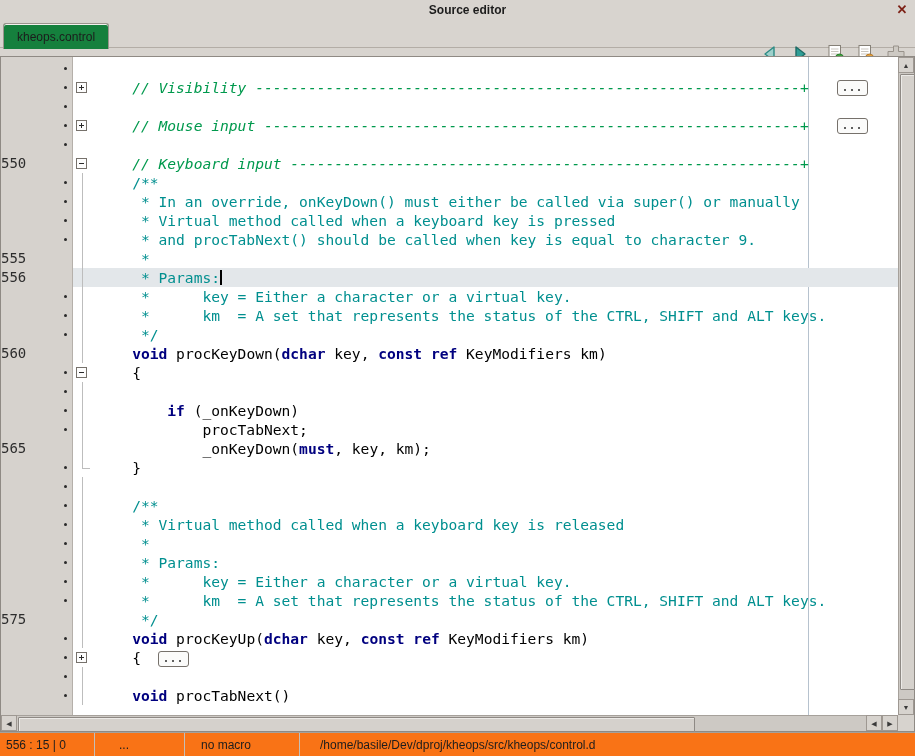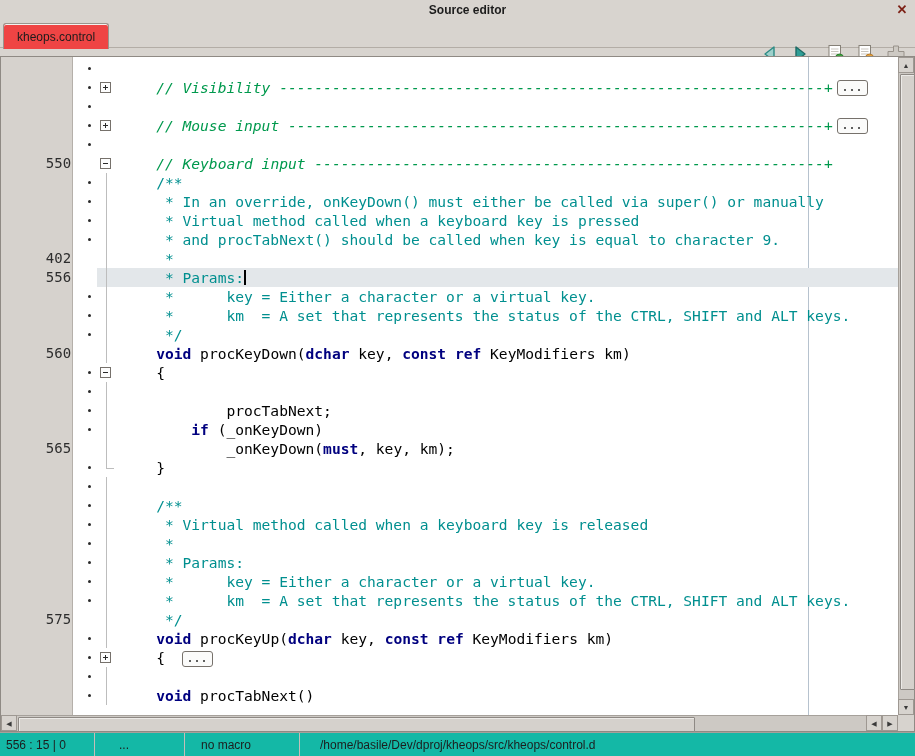--- a/index.html
+++ b/index.html
@@ -5,33 +5,33 @@
   html,body{margin:0;padding:0;width:915px;height:756px;overflow:hidden;}
   body{position:relative;background:#d8d4cf;font-family:"Liberation Sans",sans-serif;-webkit-font-smoothing:antialiased;}
 
   
   .titlebar{position:absolute;top:0;left:0;right:0;height:20px;display:flex;align-items:center;justify-content:center;padding-left:20px;}
   .title-text{font-size:12px;font-weight:bold;color:#1c1c1c;}
   .close-btn{position:absolute;right:5px;top:2px;width:16px;height:16px;color:#7c1f14;font-weight:bold;font-size:13px;line-height:16px;text-align:center;cursor:default;}
 
   
   .tabbar{position:absolute;top:20px;left:0;right:0;height:28px;background:#d8d4cf;border-bottom:1px solid #b3ada6;box-sizing:border-box;}
-  .tab{position:absolute;left:3px;top:3px;height:25px;padding:0 13px;background:#ef4444;border:1px solid #9a948d;border-bottom:none;border-radius:3px 3px 0 0;display:flex;align-items:center;font-size:12px;color:#1c1c1c;box-shadow:inset 0 1px 0 #f3f1ee;}
+  .tab{position:absolute;left:3px;top:3px;height:25px;padding:0 13px;background:#15803d;border:1px solid #9a948d;border-bottom:none;border-radius:3px 3px 0 0;display:flex;align-items:center;font-size:12px;color:#1c1c1c;box-shadow:inset 0 1px 0 #f3f1ee;}
   .toolbar{position:absolute;right:8px;top:23px;height:22px;display:flex;gap:8px;align-items:center;}
   .tbicon{width:22px;height:22px;display:block;}
   .tbicon.gapbefore{margin-left:6px;}
 
   
   .editor{position:absolute;top:56px;left:0;width:915px;height:676px;border:1px solid #8f8a84;box-sizing:border-box;background:#fff;}
   .editor-body{position:absolute;left:0;top:0;width:897px;height:664px;overflow:hidden;background:#fff;}
   .gutter-bg{position:absolute;left:0;top:0;bottom:0;width:72px;background:#d6d2cd;border-right:1px solid #b5b0aa;box-sizing:border-box;}
   .margin-line{position:absolute;left:807px;top:0;bottom:0;width:1px;background:#b6c2ce;}
   .rows{position:absolute;left:0;top:2px;right:0;}
   .row{display:flex;height:19px;position:relative;}
-  .gcell{flex:0 0 72px;box-sizing:border-box;text-align:center;padding-right:5px;font:14px/19px "DejaVu Sans Mono",monospace;color:#2d2d2d;position:relative;margin-left:24px;}
+  .gcell{flex:0 0 72px;box-sizing:border-box;text-align:left;padding-right:5px;font:14px/19px "DejaVu Sans Mono",monospace;color:#2d2d2d;position:relative;}
   .dot{position:absolute;right:6px;top:8px;width:3px;height:3px;background:#2a2a2a;border-radius:50%;}
   .fcell{flex:0 0 21px;position:relative;}
   .fcell.fline::before{content:"";position:absolute;left:9px;top:0;bottom:0;width:1px;background:#bdbdbd;}
   .fcell.fend::before{content:"";position:absolute;left:9px;top:0;height:10px;width:1px;background:#bdbdbd;}
   .fcell.fend::after{content:"";position:absolute;left:9px;top:10px;width:8px;height:1px;background:#bdbdbd;}
   .fold-box{position:absolute;left:3px;top:4px;width:11px;height:11px;border:1px solid #76716b;background:#fdfdfd;box-sizing:border-box;}
   .fold-box::before{content:"";position:absolute;left:2px;right:2px;top:4px;height:1px;background:#2a2a2a;}
   .fold-box.closed::after{content:"";position:absolute;top:2px;bottom:2px;left:4px;width:1px;background:#2a2a2a;}
   .ccell{flex:1;font:14.6px/19px "DejaVu Sans Mono",monospace;white-space:pre;color:#000;padding-left:3px;position:relative;}
   .row.current .fcell,.row.current .ccell{background:#e3e7ea;}
@@ -52,21 +52,21 @@
   .sbtn.up{top:0;left:-1px;}
   .sbtn.down{bottom:0;left:-1px;}
   .sbtn.hleft{left:0;top:-1px;}
   .sbtn.hr1{right:16px;top:-1px;}
   .sbtn.hr2{right:0;top:-1px;}
   .vthumb{position:absolute;left:1px;width:13px;top:17px;height:614px;background:#d5d1cc;border:1px solid #8e8984;border-radius:1px;box-shadow:inset 1px 1px 0 #eceae7;}
   .hthumb{position:absolute;top:1px;height:13px;left:17px;width:675px;background:#d5d1cc;border:1px solid #8e8984;border-radius:1px;box-shadow:inset 1px 1px 0 #eceae7;}
   .corner{position:absolute;right:0;bottom:0;width:16px;height:16px;background:#d7d3ce;}
 
   
-  .statusbar{position:absolute;left:0;bottom:0;width:915px;height:24px;background:#14b8a6;border-top:1px solid #a6a19b;box-sizing:border-box;display:flex;align-items:stretch;font-size:12px;color:#1d1d1d;}
+  .statusbar{position:absolute;left:0;bottom:0;width:915px;height:24px;background:#f97316;border-top:1px solid #a6a19b;box-sizing:border-box;display:flex;align-items:stretch;font-size:12px;color:#1d1d1d;}
   .scell{display:flex;align-items:center;border-right:1px solid #c3beb8;box-sizing:border-box;}
   .scell.c1{width:95px;padding-left:6px;}
   .scell.c2{width:90px;padding-left:24px;}
   .scell.c3{width:115px;padding-left:16px;}
   .scell.c4{flex:1;padding-left:20px;border-right:none;}
 </style>
 </head>
 <body>
 
 <div>
@@ -182,21 +182,21 @@
             <div class="ccell"><span class="tok-doc">     * Virtual method called when a keyboard key is pressed</span></div>
           </div>
           <div class="row">
             <div class="gcell">
               <div class="dot"></div>
             </div>
             <div class="fcell fline"></div>
             <div class="ccell"><span class="tok-doc">     * and procTabNext() should be called when key is equal to character 9.</span></div>
           </div>
           <div class="row">
-            <div class="gcell">402</div>
+            <div class="gcell">555</div>
             <div class="fcell fline"></div>
             <div class="ccell"><span class="tok-doc">     *</span></div>
           </div>
           <div class="row current">
             <div class="gcell">556</div>
             <div class="fcell fline"></div>
             <div class="ccell"><span class="tok-doc">     * Params:</span><div class="caret"></div></div>
           </div>
           <div class="row">
             <div class="gcell">
@@ -237,28 +237,28 @@
             <div class="gcell">
               <div class="dot"></div>
             </div>
             <div class="fcell fline"></div>
           </div>
           <div class="row">
             <div class="gcell">
               <div class="dot"></div>
             </div>
             <div class="fcell fline"></div>
+            <div class="ccell"><span class="tok-pln">        </span><span class="tok-kw">if</span><span class="tok-pln"> (_onKeyDown)</span></div>
+          </div>
+          <div class="row">
+            <div class="gcell">
+              <div class="dot"></div>
+            </div>
+            <div class="fcell fline"></div>
             <div class="ccell"><span class="tok-pln">            procTabNext;</span></div>
-          </div>
-          <div class="row">
-            <div class="gcell">
-              <div class="dot"></div>
-            </div>
-            <div class="fcell fline"></div>
-            <div class="ccell"><span class="tok-pln">        </span><span class="tok-kw">if</span><span class="tok-pln"> (_onKeyDown)</span></div>
           </div>
           <div class="row">
             <div class="gcell">565</div>
             <div class="fcell fline"></div>
             <div class="ccell"><span class="tok-pln">            _onKeyDown(</span><span class="tok-kw">must</span><span class="tok-pln">, key, km);</span></div>
           </div>
           <div class="row">
             <div class="gcell">
               <div class="dot"></div>
             </div>

